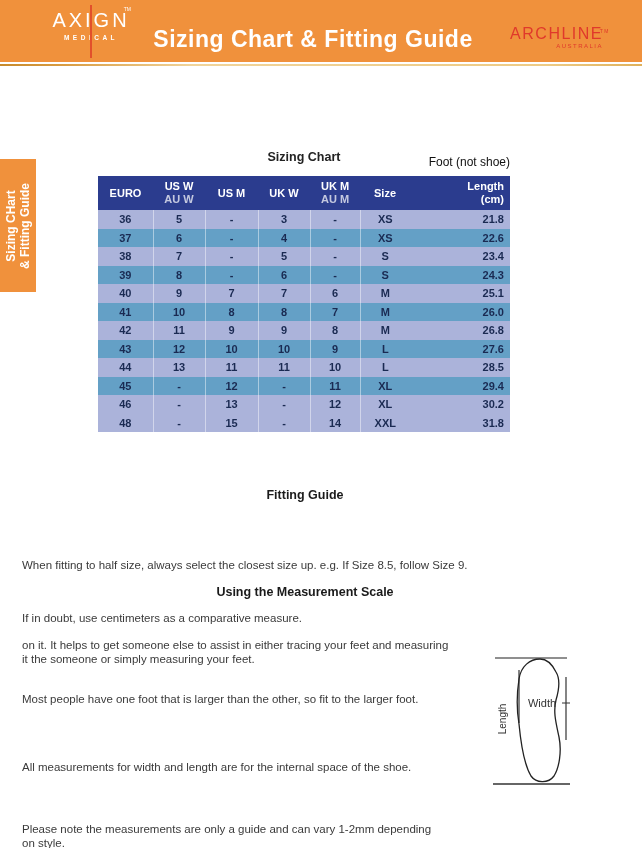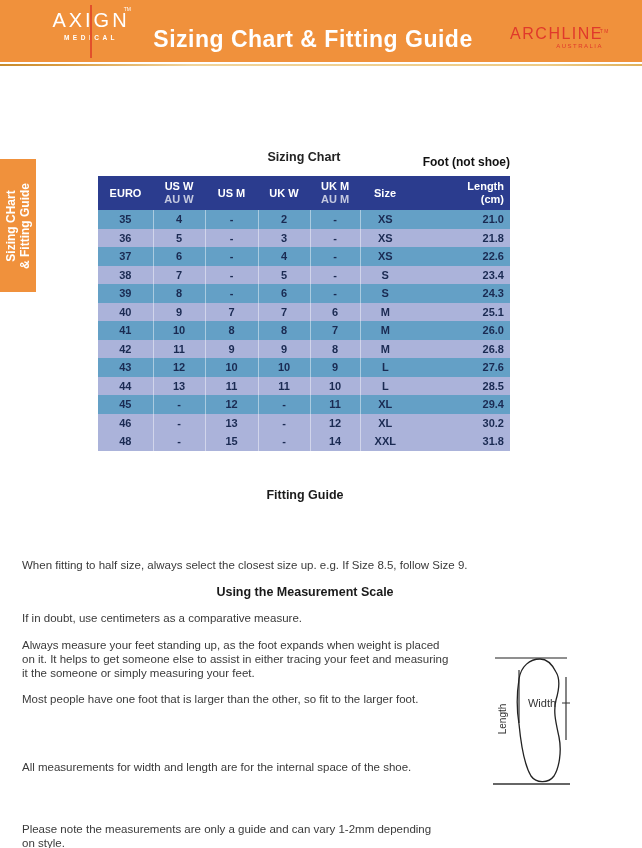--- a/index.html
+++ b/index.html
@@ -37,21 +37,21 @@
               background:var(--brand-orange,#F0913C); }
   .side-tab-text { position:absolute; left:50%; top:50%; width:133px; height:36px;
     transform:translate(-50%,-50%) rotate(-90deg);
     display:flex; flex-direction:column; justify-content:center; text-align:center;
     color:#fff; font-weight:bold; font-size:12px; line-height:14px; white-space:nowrap; }
 
   
   .table-title { position:absolute; left:98px; top:150px; width:412px; text-align:center;
     font-size:12.5px; font-weight:bold; color:#222; }
   .foot-note { position:absolute; left:400px; top:155px; width:110px; text-align:right;
-    font-size:12px; font-weight:bold; color:#111; }
+    font-size:12px; font-weight:normal; color:#111; }
 
   table.sizing { position:absolute; left:98px; top:176px; width:412px;
     border-collapse:collapse; table-layout:fixed;padding-left:44px; }
   table.sizing th { background:var(--table-header-navy,#2B3C8E); color:#fff;
     font-size:11px; font-weight:bold; height:34px; vertical-align:middle;
     text-align:center; line-height:13px; padding:0; }
   table.sizing th.len, table.sizing td.len { text-align:right; padding-right:6px; }
   table.sizing th .sub { color:rgba(255,255,255,0.72); font-weight:bold; }
   table.sizing td { height:18.5px; font-size:11px; font-weight:bold;
     color:var(--cell-text-navy,#1A2A52); text-align:center; padding:0; line-height:18.5px; }
@@ -115,29 +115,20 @@
         <th>EURO</th>
         <th><span>US W</span><br><span class="sub">AU W</span></th>
         <th>US M</th>
         <th>UK W</th>
         <th><span>UK M</span><br><span class="sub">AU M</span></th>
         <th>Size</th>
         <th class="len"><span>Length</span><br><span>(cm)</span></th>
       </tr>
     </thead>
     <tbody>
-        <tr class="row-blue">
-          <td>35</td>
-          <td>4</td>
-          <td>-</td>
-          <td>2</td>
-          <td>-</td>
-          <td>XS</td>
-          <td class="len">21.0</td>
-        </tr>
         <tr class="row-lav">
           <td>36</td>
           <td>5</td>
           <td>-</td>
           <td>3</td>
           <td>-</td>
           <td>XS</td>
           <td class="len">21.8</td>
         </tr>
         <tr class="row-blue">
@@ -249,21 +240,20 @@
     <div>When fitting to half size, always select the closest size up. e.g. If Size 8.5, follow Size 9.</div>
   </div>
 
   <div class="h2" style="top:585px">Using the Measurement Scale</div>
 
   <div class="para" style="top:611px">
     <div>If in doubt, use centimeters as a comparative measure.</div>
   </div>
 
   <div class="para" style="top:638px">
-    <div>Always measure your feet standing up, as the foot expands when weight is placed</div>
     <div>on it. It helps to get someone else to assist in either tracing your feet and measuring</div>
     <div>it the someone or simply measuring your feet.</div>
   </div>
 
   <div class="para" style="top:692px">
     <div>Most people have one foot that is larger than the other, so fit to the larger foot.</div>
   </div>
 
   <div class="para" style="top:760px">
     <div>All measurements for width and length are for the internal space of the shoe.</div>

